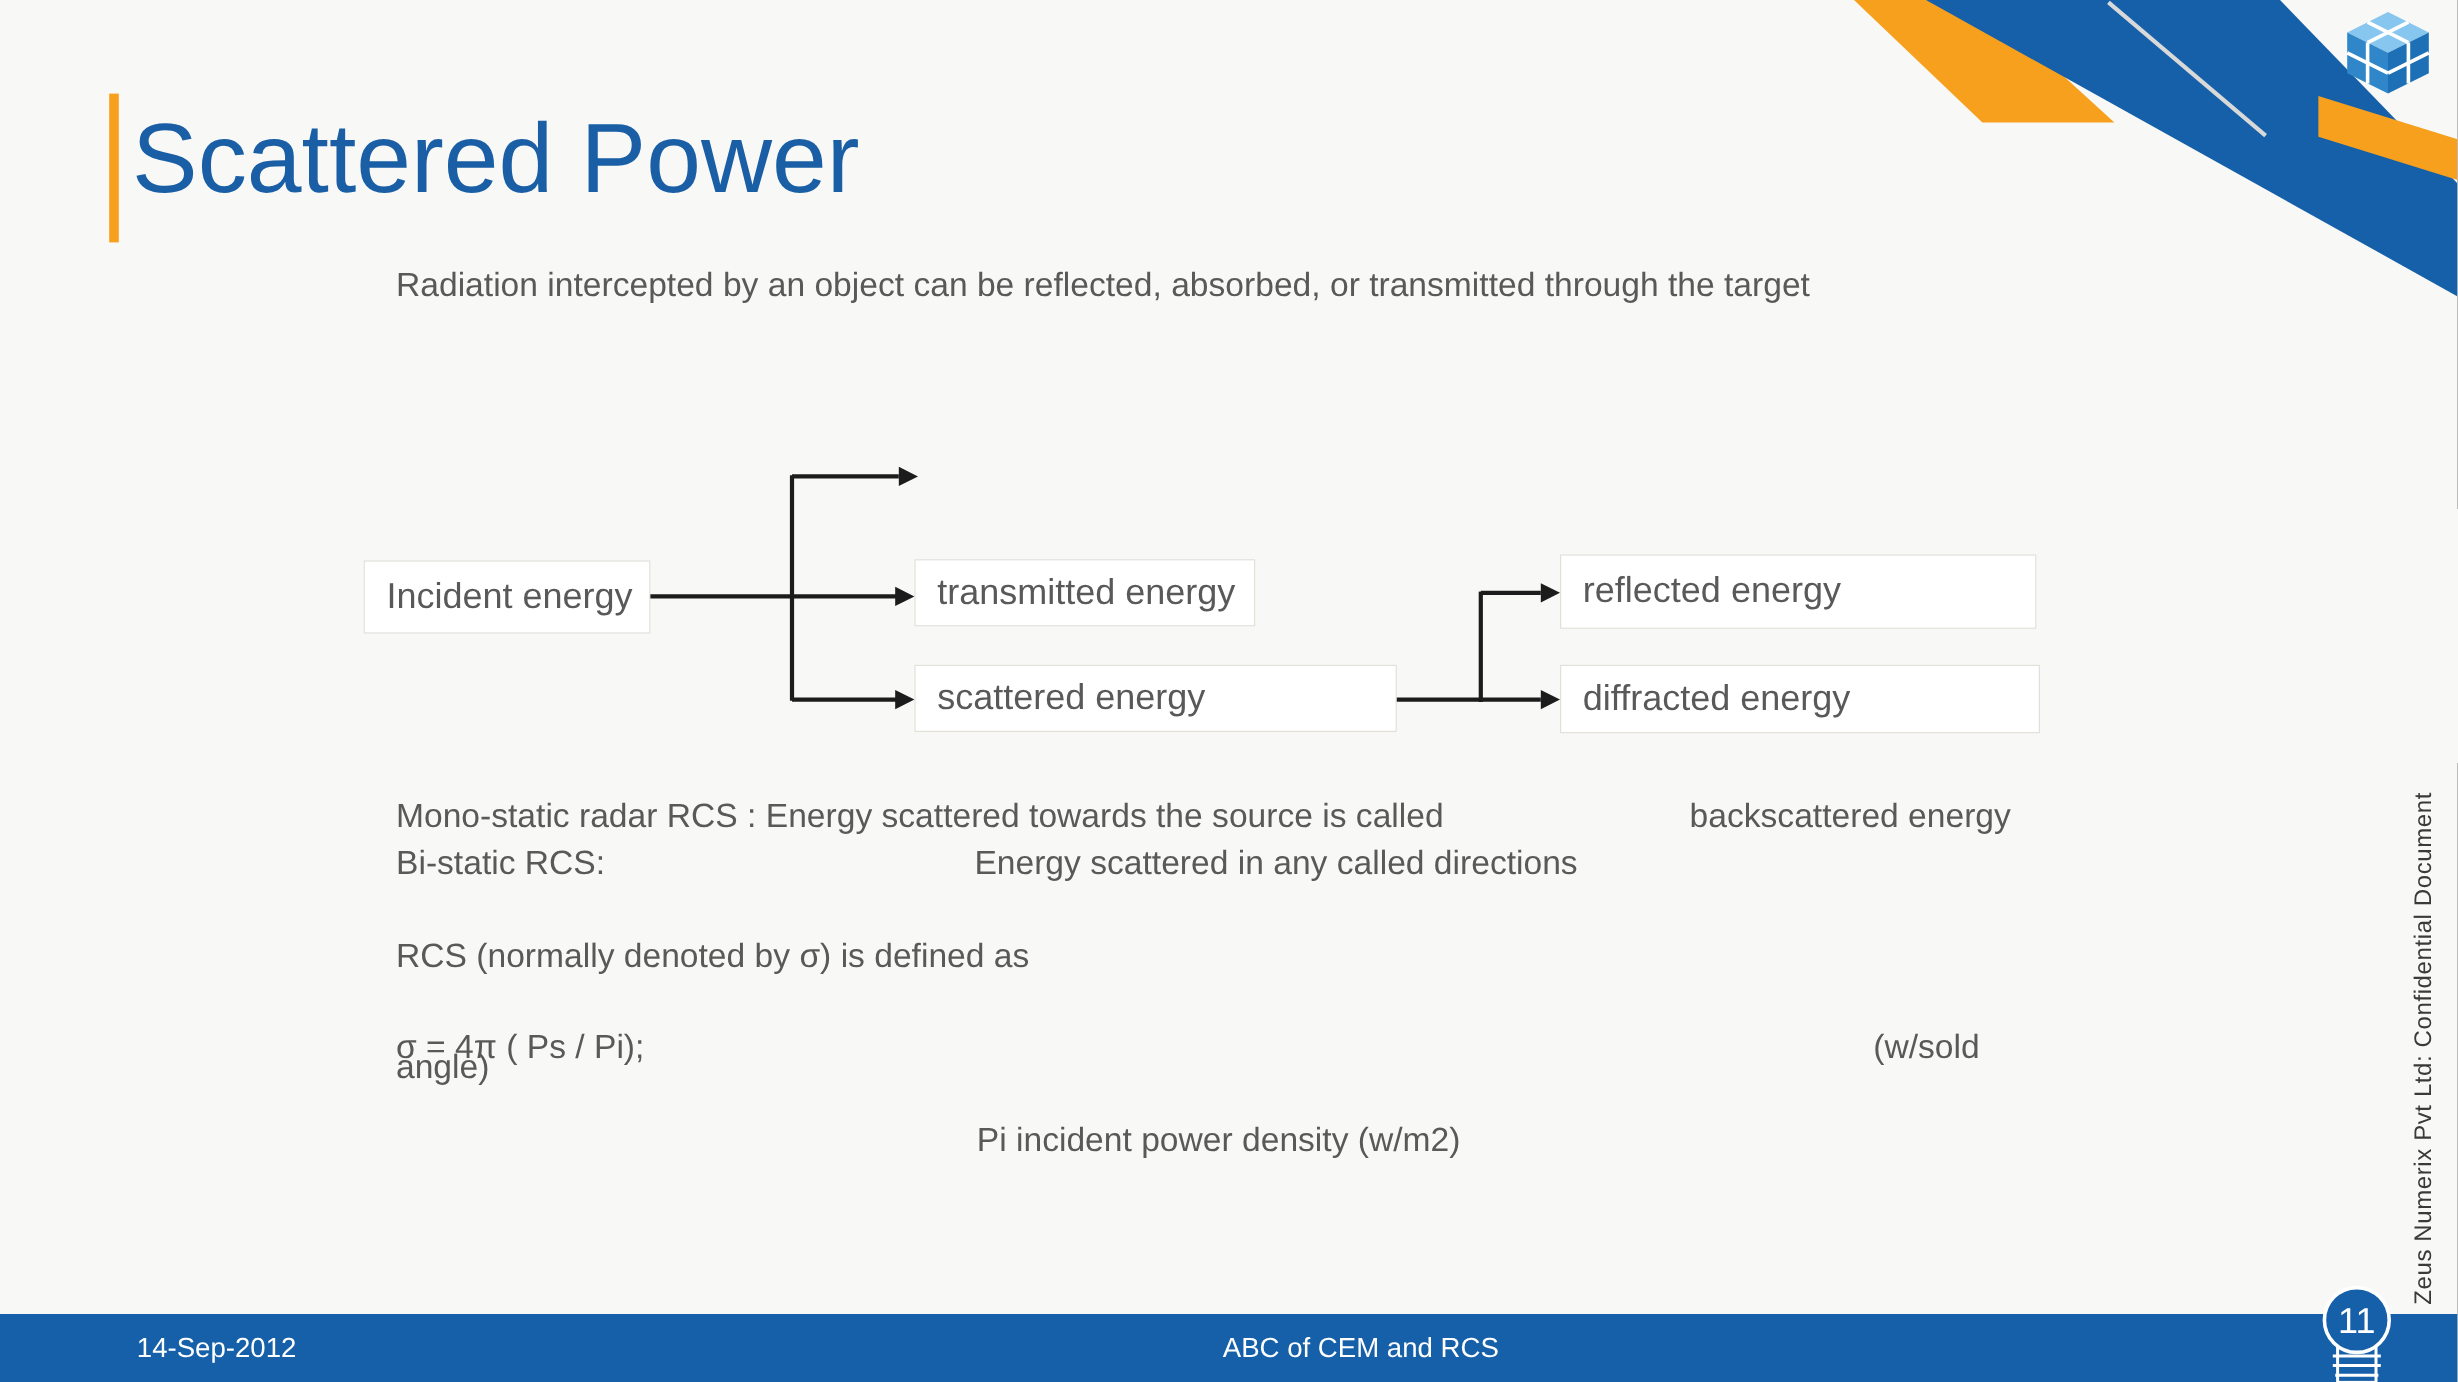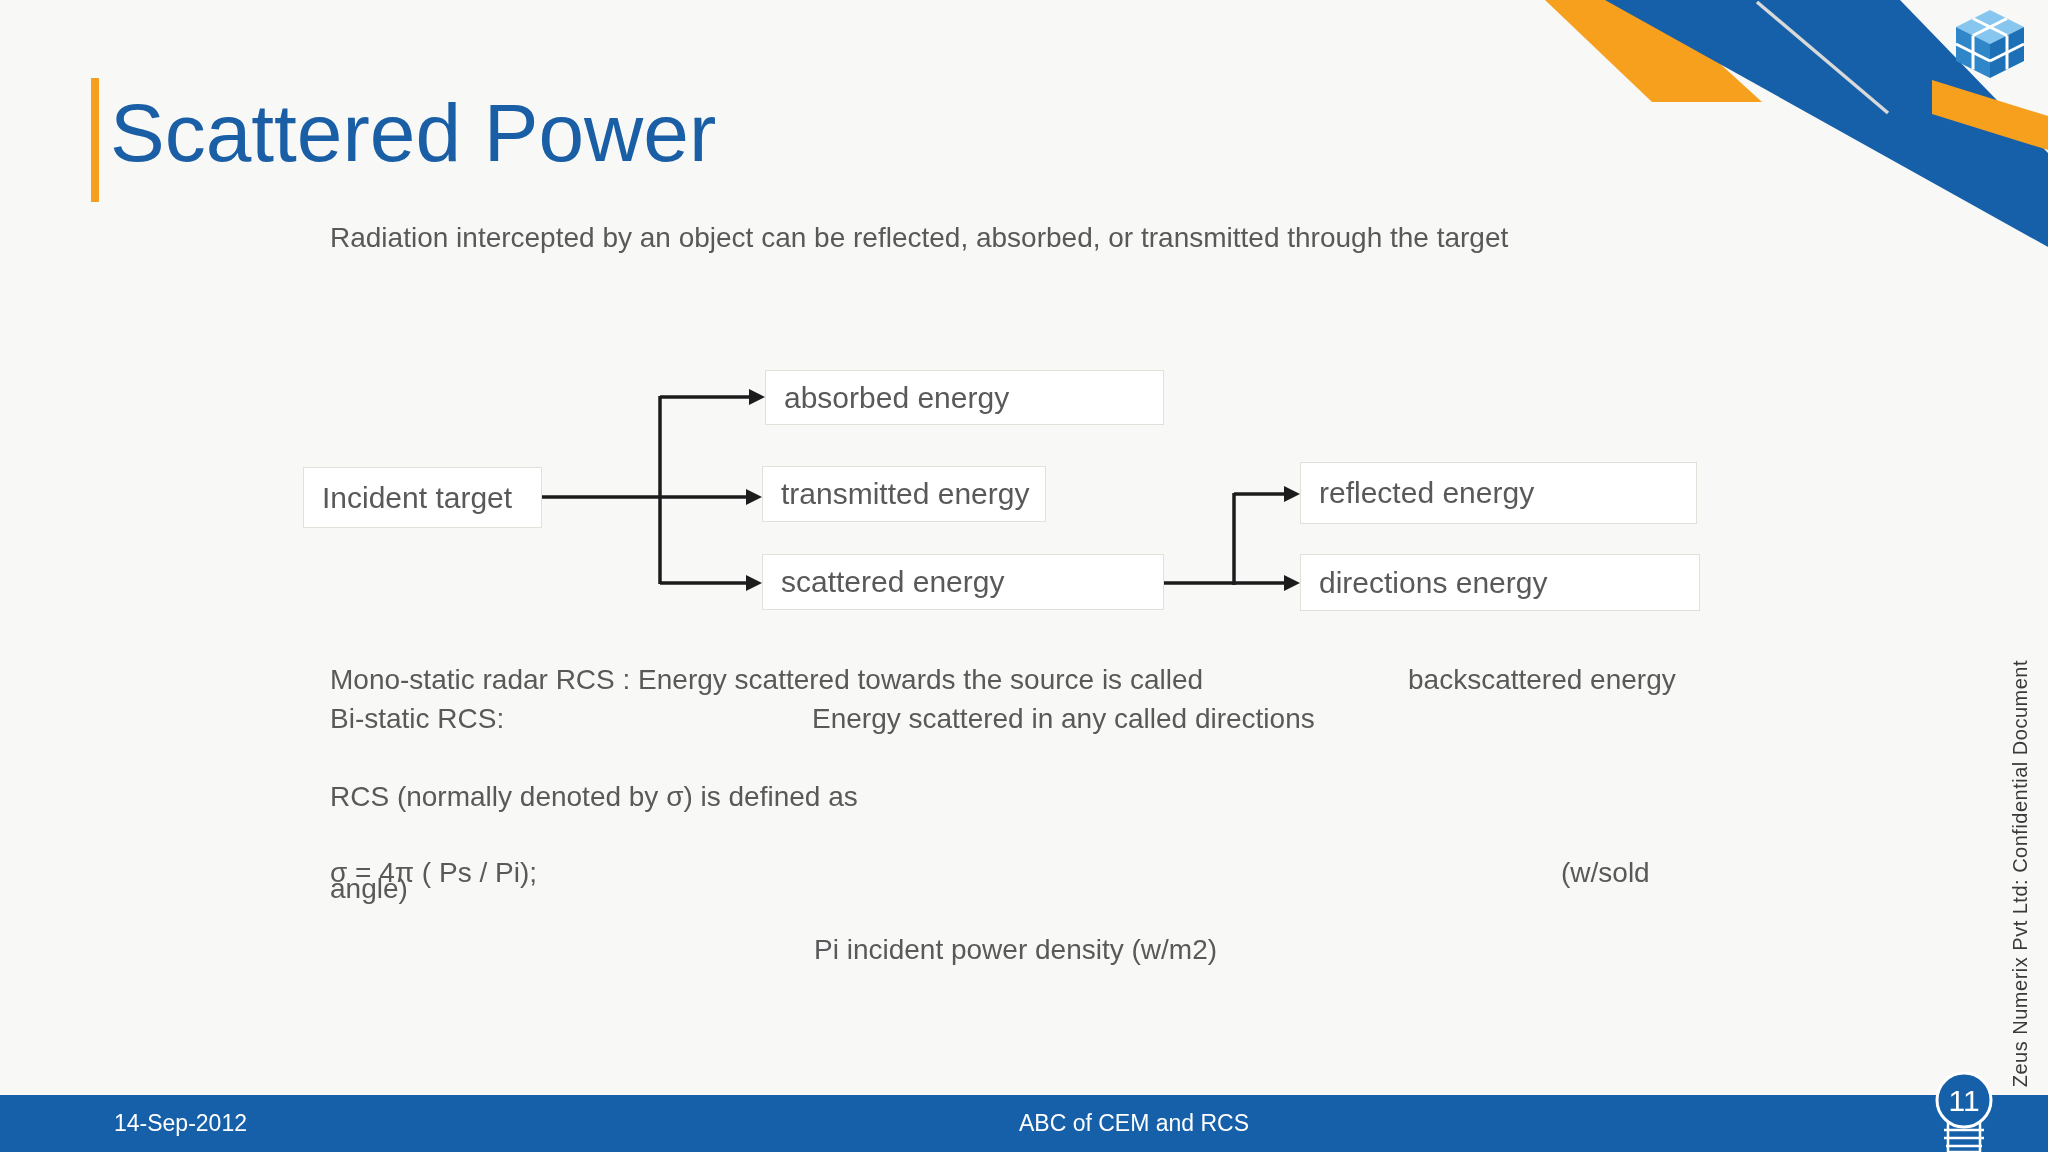--- a/index.html
+++ b/index.html
@@ -29,26 +29,25 @@
 </style>
 </head>
 <body>
 
 <div class="slide">
 
   <div class="abs accent-bar"></div>
   <div class="abs page-title">Scattered Power</div>
   <div class="abs subtitle">Radiation intercepted by an object can be reflected, absorbed, or transmitted through the target</div>
 
-  <div class="node" style="left:303px;top:467px;width:239px;height:61px;">Incident target</div>
-  <div class="node" style="left:765px;top:370px;width:399px;height:55px;">absorbed energy</div>
+  <div class="node" style="left:303px;top:467px;width:239px;height:61px;">Incident energy</div>
   <div class="node" style="left:762px;top:466px;width:284px;height:56px;">transmitted energy</div>
   <div class="node" style="left:762px;top:554px;width:402px;height:56px;">scattered energy</div>
   <div class="node" style="left:1300px;top:462px;width:397px;height:62px;">reflected energy</div>
-  <div class="node" style="left:1300px;top:554px;width:400px;height:57px;">directions energy</div>
+  <div class="node" style="left:1300px;top:554px;width:400px;height:57px;">diffracted energy</div>
 
   <div class="txt" style="left:330px;top:663px;">Mono-static radar RCS : Energy scattered towards the source is called</div>
   <div class="txt" style="left:1408px;top:663px;">backscattered energy</div>
   <div class="txt" style="left:330px;top:702px;">Bi-static RCS:</div>
   <div class="txt" style="left:812px;top:702px;">Energy scattered in any called directions</div>
   <div class="txt" style="left:330px;top:780px;">RCS (normally denoted by σ) is defined as</div>
   <div class="txt" style="left:330px;top:856px;">σ = 4π ( Ps / Pi);</div>
   <div class="txt" style="left:1561px;top:856px;">(w/sold</div>
   <div class="txt" style="left:330px;top:872px;">angle)</div>
   <div class="txt" style="left:814px;top:933px;">Pi incident power density (w/m2)</div>

